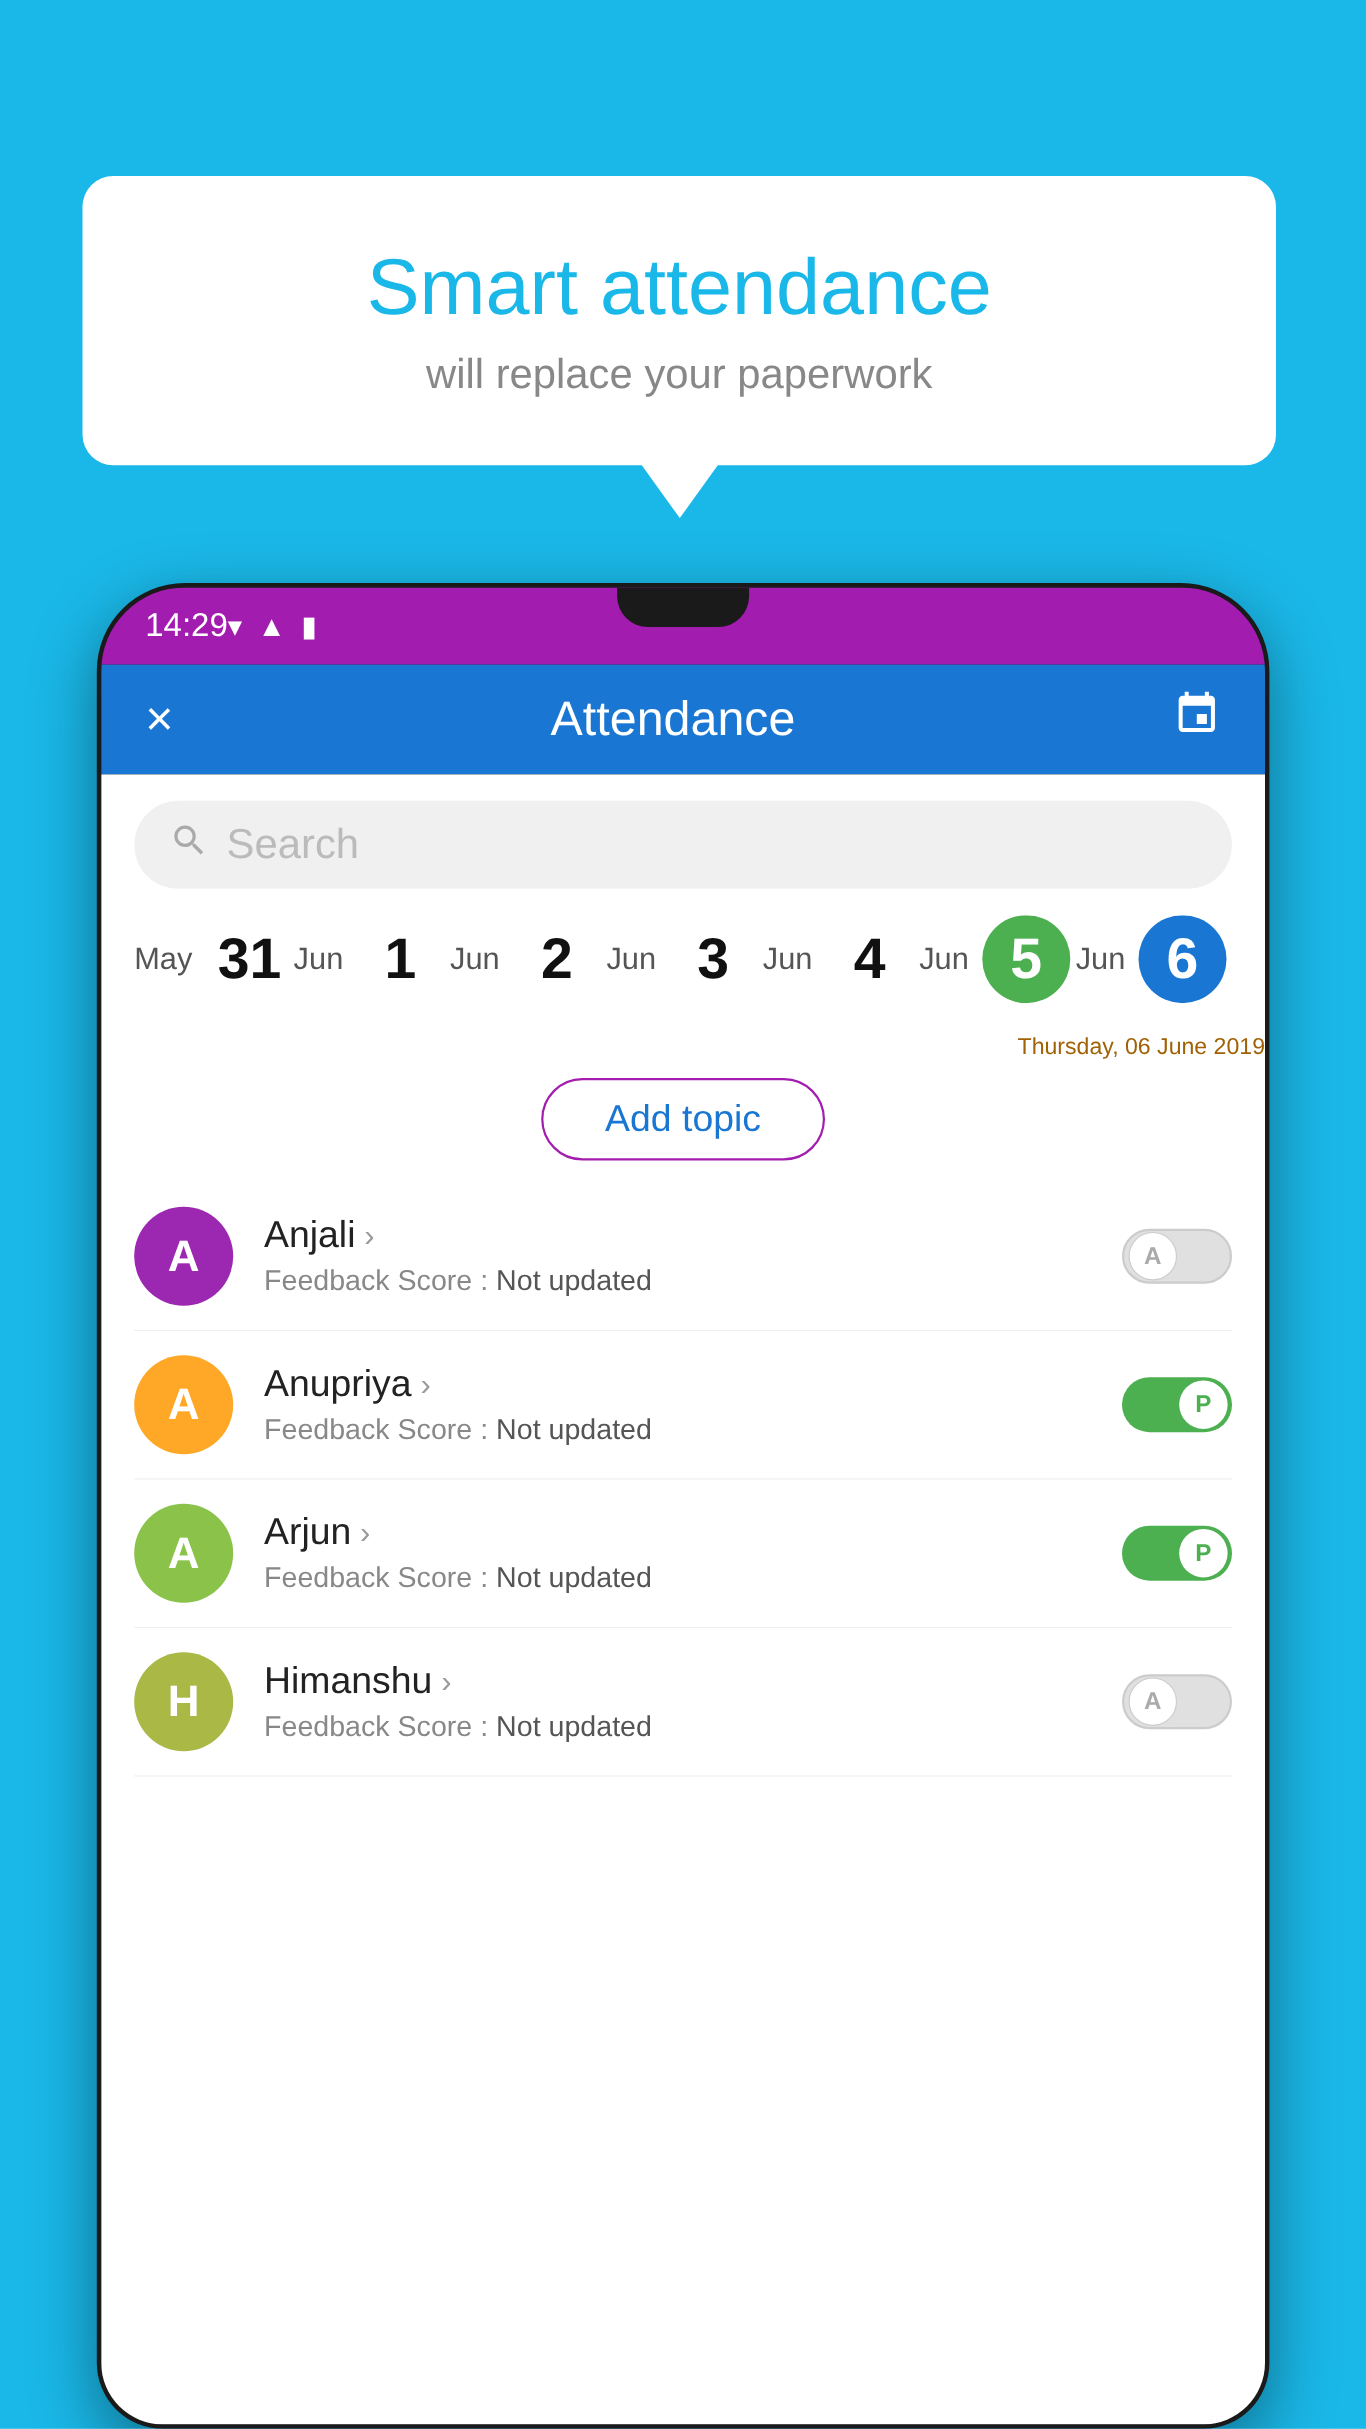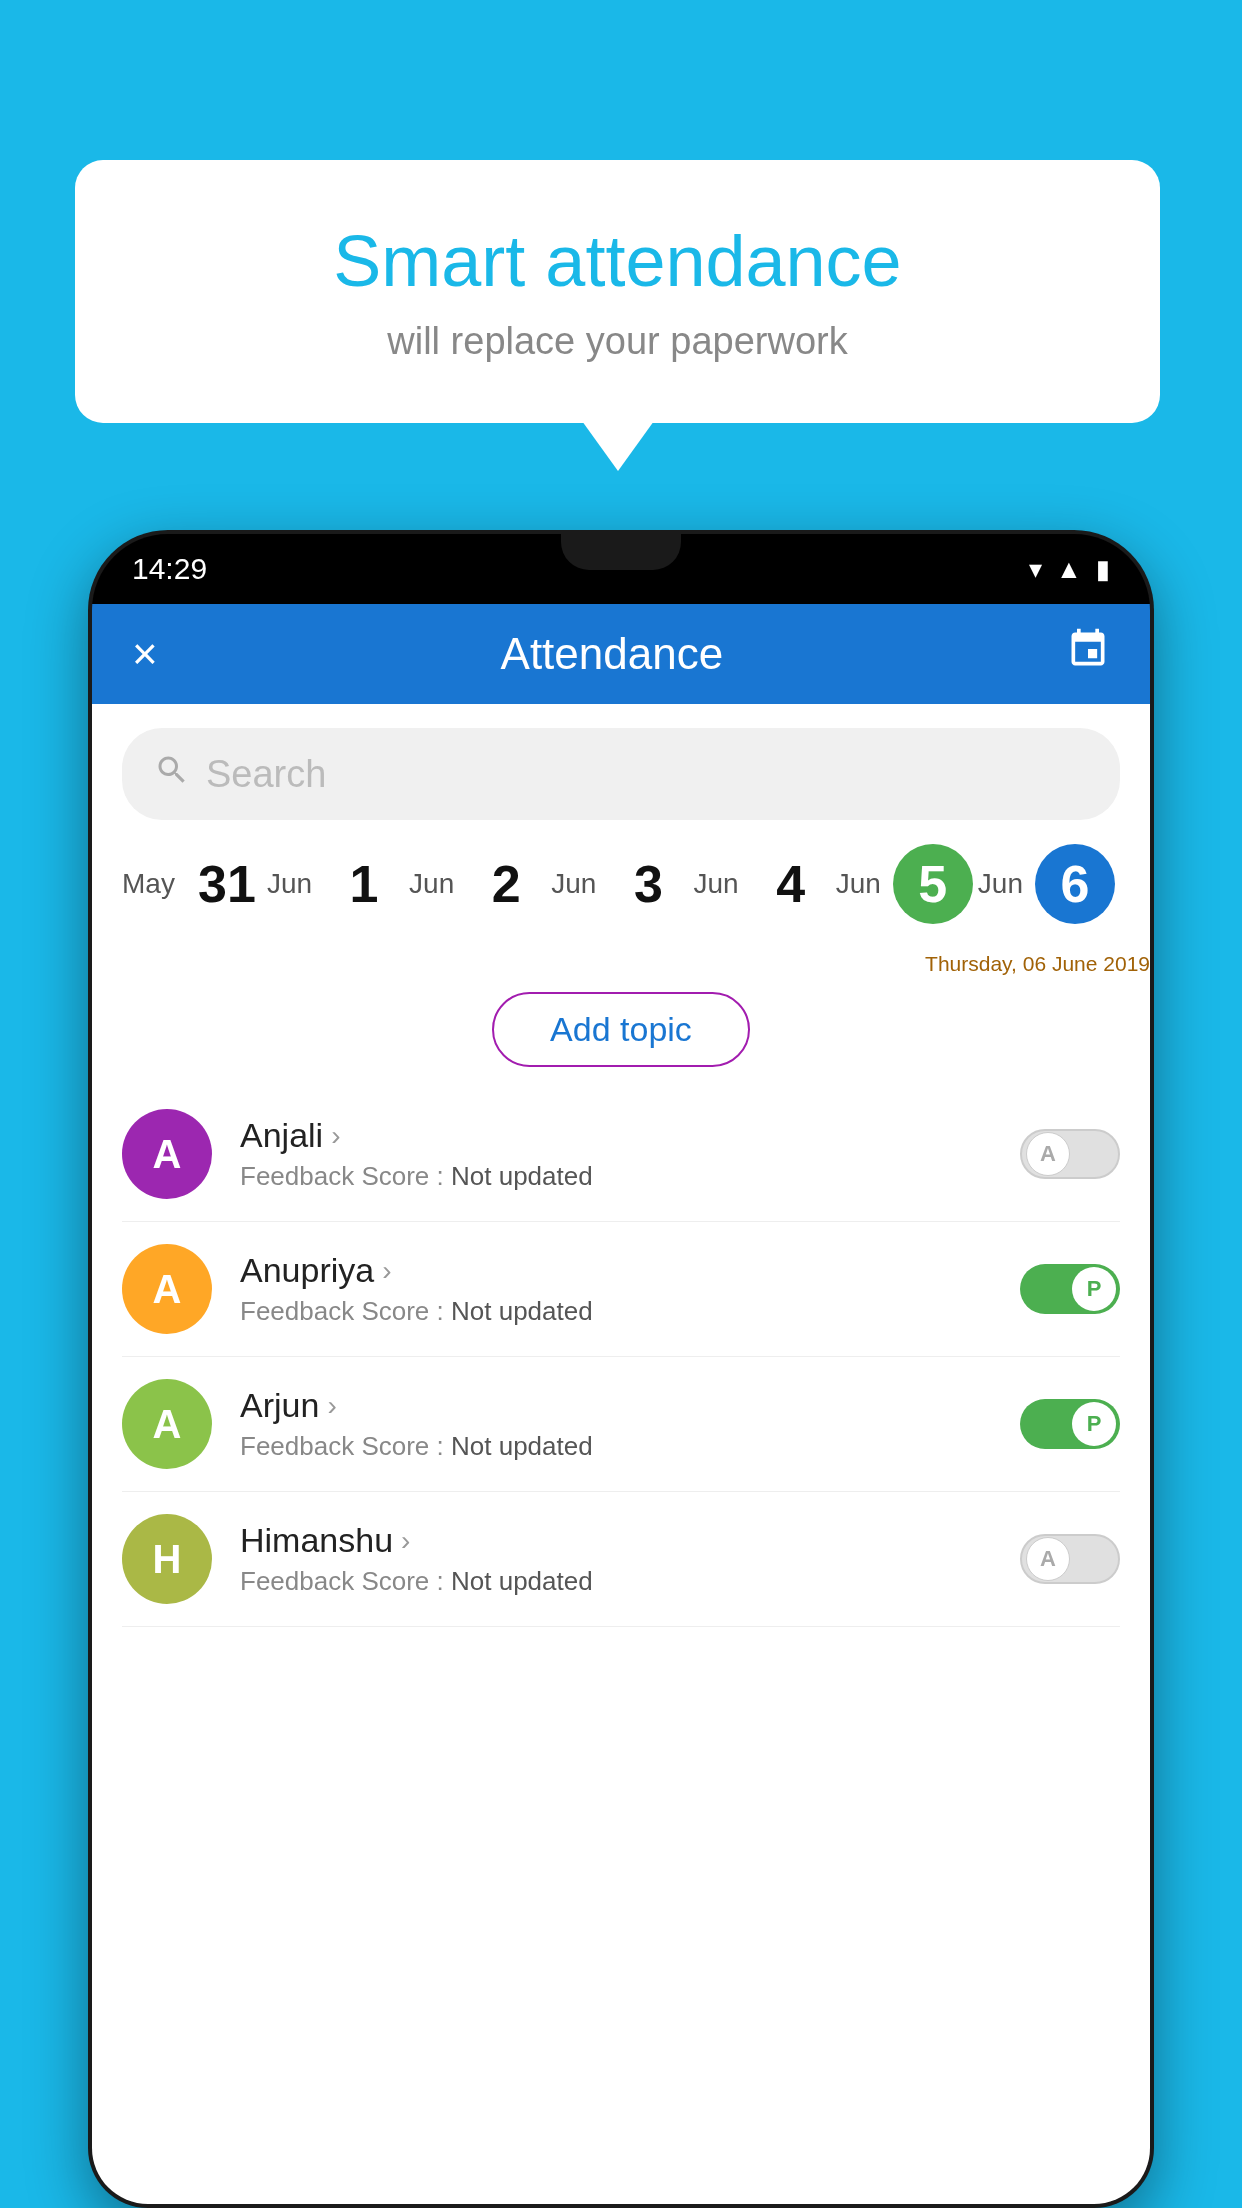--- a/index.html
+++ b/index.html
@@ -71,25 +71,24 @@
     .phone-inner {
       background: #1a1a1a;
       border-radius: 76px 76px 56px 56px;
       overflow: hidden;
       height: 100%;
       position: relative;
     }
 
     
     .status-bar {
-      background: #000000;
+      background: #a21caf;
       height: 70px;
       display: flex;
       align-items: center;
-      justify-content: space-between;
       padding: 0 40px;
       position: relative;
     }
 
     .status-time {
       color: white;
       font-size: 30px;
       font-weight: 500;
     }
 
@@ -143,21 +142,21 @@
       background: white;
       height: calc(100% - 170px);
       overflow: hidden;
     }
 
     
     .search-bar {
       margin: 24px 30px;
       background: #f0f0f0;
       border-radius: 40px;
-      height: 92px;
+      height: 80px;
       display: flex;
       align-items: center;
       padding: 0 32px;
       gap: 16px;
     }
 
     .search-icon-svg {
       color: #aaa;
       font-size: 36px;
     }

